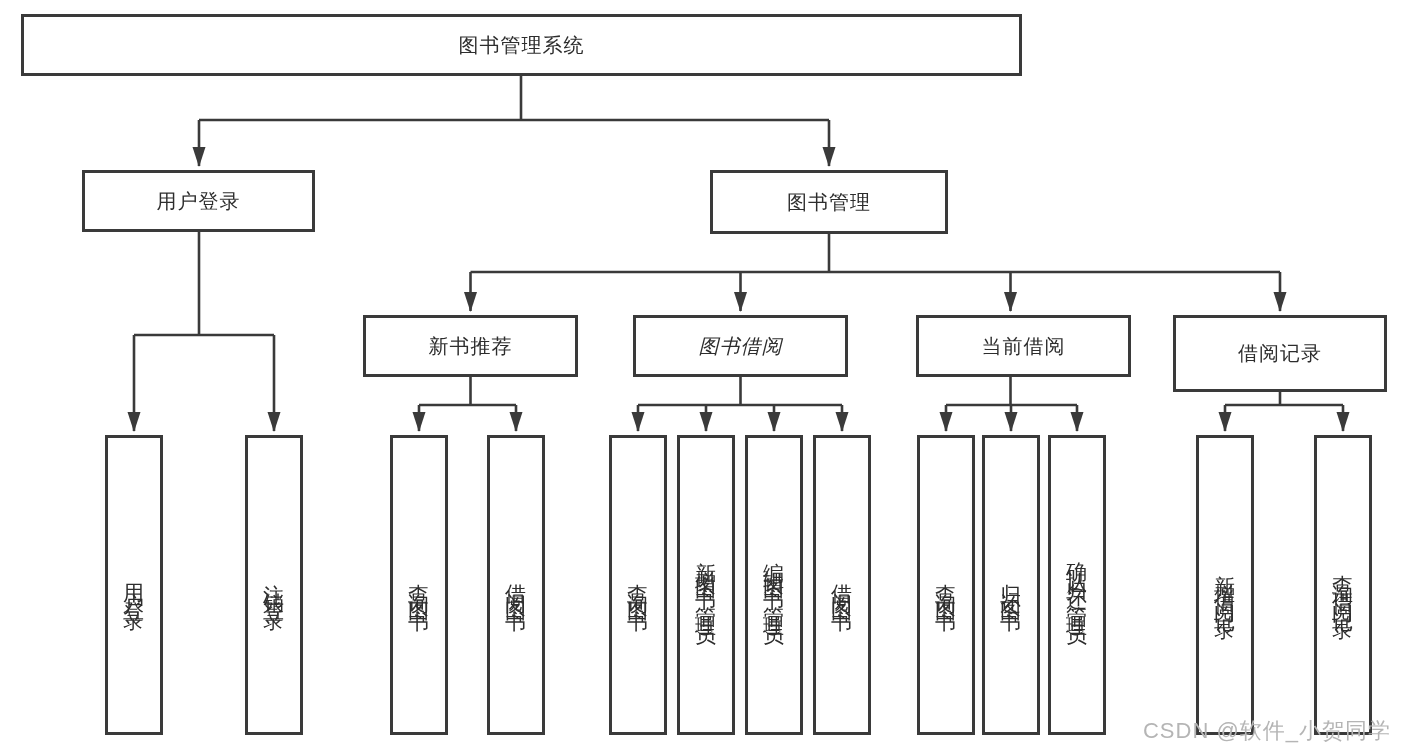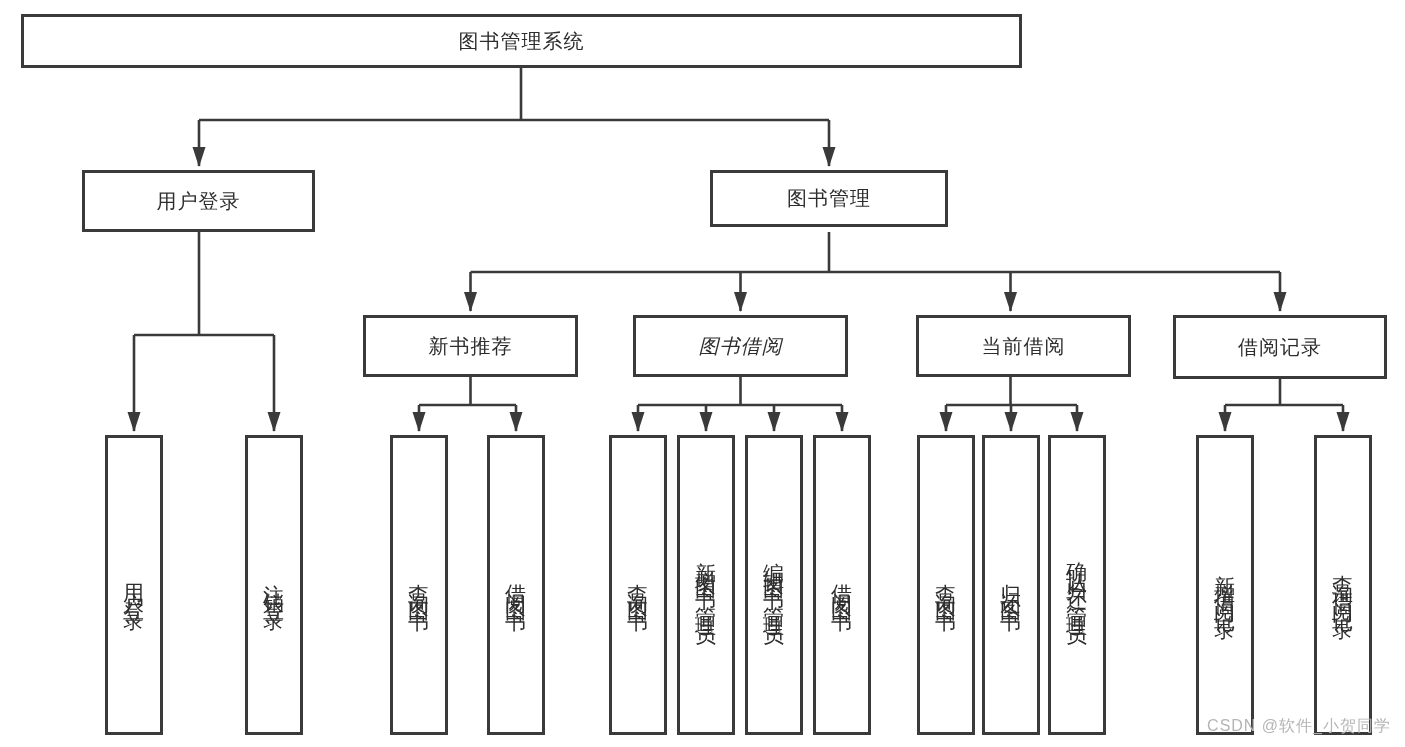--- a/index.html
+++ b/index.html
@@ -24,37 +24,37 @@
   }
   .h-box{font-size:20px;letter-spacing:1px;}
   .v-box{
     writing-mode:vertical-rl;
     text-orientation:mixed;
     font-size:21px;
     letter-spacing:9px;
     line-height:1;
   }
   
-  .n-root{left:21px;top:14px;width:1001px;height:54px;}
+  .n-root{left:21px;top:14px;width:1001px;height:62px;}
   .n-user-login{left:82px;top:170px;width:233px;height:62px;}
-  .n-book-mgmt{left:710px;top:170px;width:238px;height:57px;}
+  .n-book-mgmt{left:710px;top:170px;width:238px;height:64px;}
   .n-new-book{left:363px;top:315px;width:215px;height:62px;}
   .n-borrow{left:633px;top:315px;width:215px;height:62px;font-style:italic;}
   .n-current{left:903px;top:315px;width:215px;height:62px;margin-left:13px;}
-  .n-records{left:1173px;top:315px;width:214px;height:64px;}
+  .n-records{left:1173px;top:315px;width:214px;height:77px;}
   .leaf{top:435px;width:58px;height:300px;}
   .l-ul-1{left:105px;} .l-ul-2{left:245px;}
   .l-nb-1{left:390px;} .l-nb-2{left:487px;}
   .l-bb-1{left:609px;} .l-bb-2{left:677px;} .l-bb-3{left:745px;} .l-bb-4{left:813px;}
   .l-cb-1{left:917px;} .l-cb-2{left:982px;} .l-cb-3{left:1048px;}
   .l-br-1{left:1196px;} .l-br-2{left:1314px;}
   .watermark{
     position:absolute;
     right:14px;top:716px;
-    font-size:16px;
+    font-size:22px;
     color:#b5b5b5;
     letter-spacing:1px;
     white-space:nowrap;
   }
 </style>
 </head>
 <body>
 
 <div id="stage">
 

